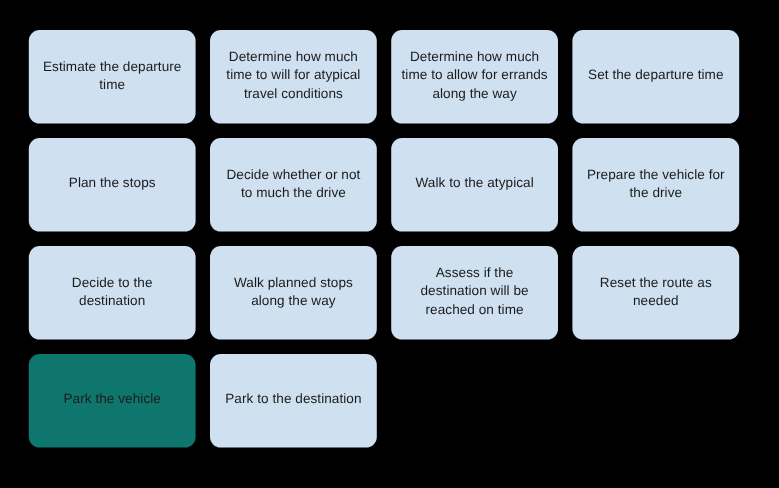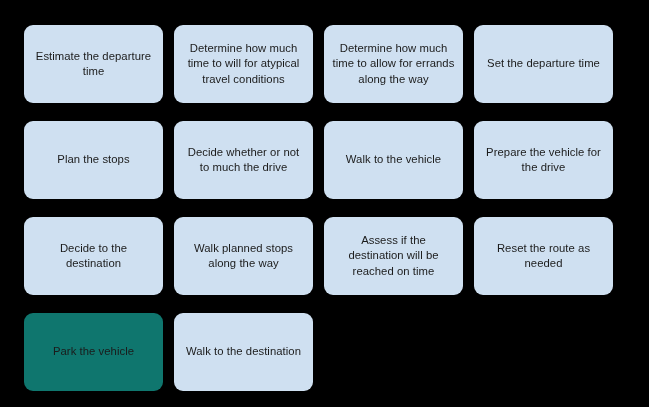--- a/index.html
+++ b/index.html
@@ -24,20 +24,21 @@
     position: absolute;
     left: 24px;
     top: 25px;
     width: 589px;
     height: 365px;
     display: grid;
     grid-template-columns: repeat(4, 139px);
     grid-template-rows: repeat(4, 78px);
     column-gap: 11px;
     row-gap: 18px;
+    gap: 12px;
   }
   .node {
     position: relative;
     border-radius: 9px;
     background: #cfe0f1;
     color: #1b1b1b;
     display: flex;
     align-items: center;
     justify-content: center;
     text-align: center;
@@ -73,37 +74,37 @@
       <div class="node">
         <span class="node-label">Set the departure time</span>
       </div>
       <div class="node">
         <span class="node-label">Plan the stops</span>
       </div>
       <div class="node">
         <span class="node-label">Decide whether or not to much the drive</span>
       </div>
       <div class="node">
-        <span class="node-label">Walk to the vehicle</span>
+        <span class="node-label">Walk to the atypical</span>
       </div>
       <div class="node">
         <span class="node-label">Prepare the vehicle for the drive</span>
       </div>
       <div class="node">
         <span class="node-label">Decide to the destination</span>
       </div>
       <div class="node">
         <span class="node-label">Walk planned stops along the way</span>
       </div>
       <div class="node">
         <span class="node-label">Assess if the destination will be reached on time</span>
       </div>
       <div class="node">
         <span class="node-label">Reset the route as needed</span>
       </div>
       <div class="node highlight">
         <span class="node-label">Park the vehicle</span>
       </div>
       <div class="node">
-        <span class="node-label">Walk to the destination</span>
+        <span class="node-label">Park to the destination</span>
       </div>
     </div>
 </div>
 
 </body></html>

